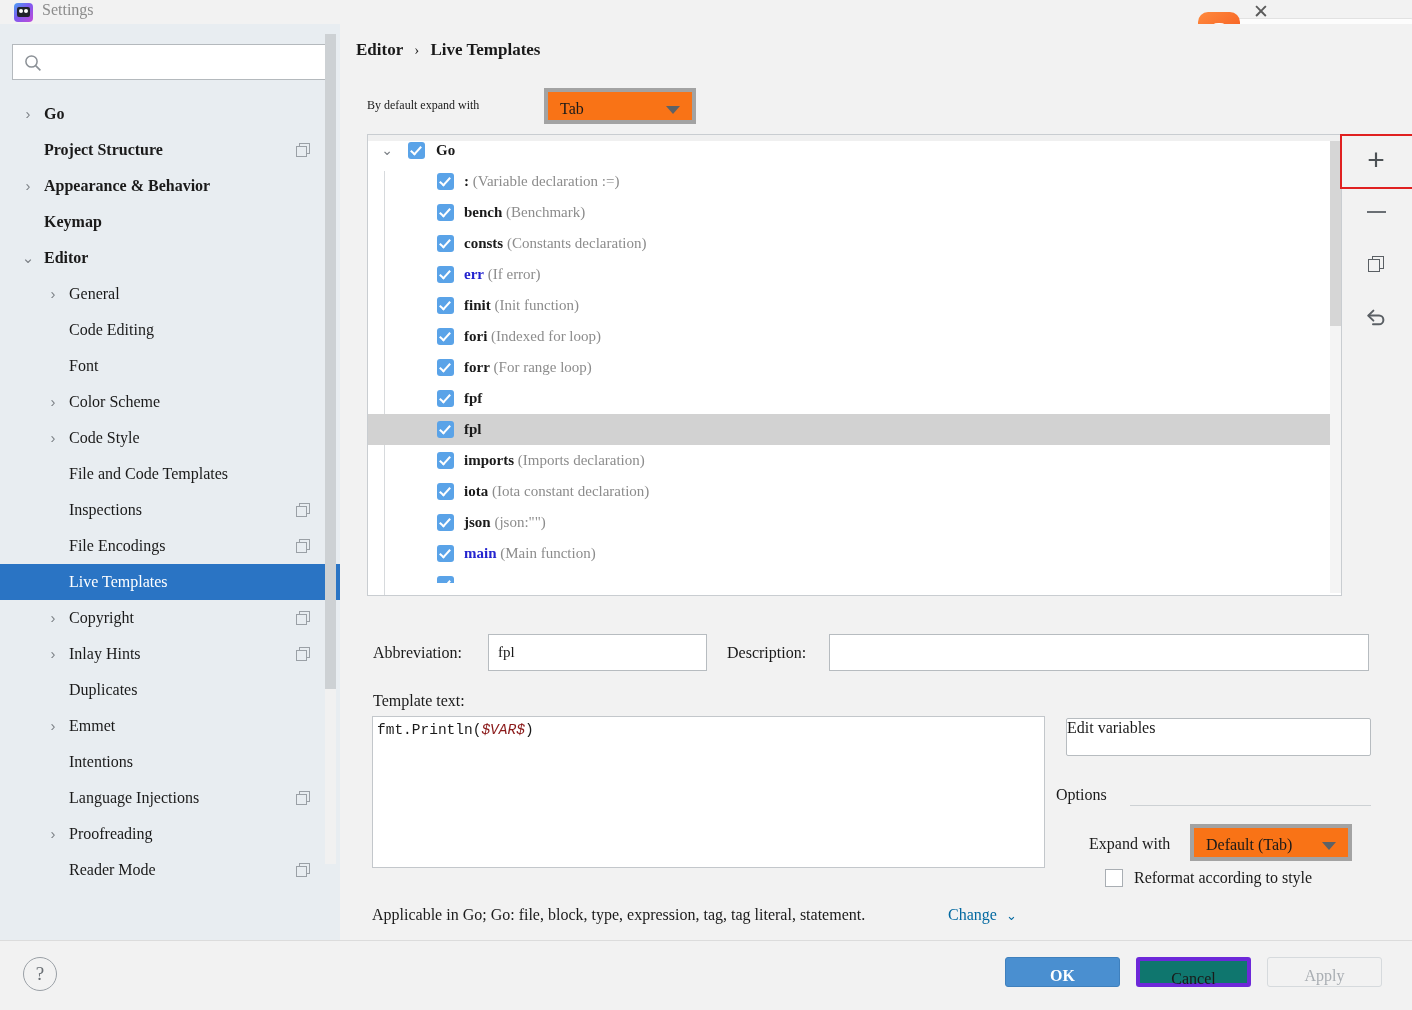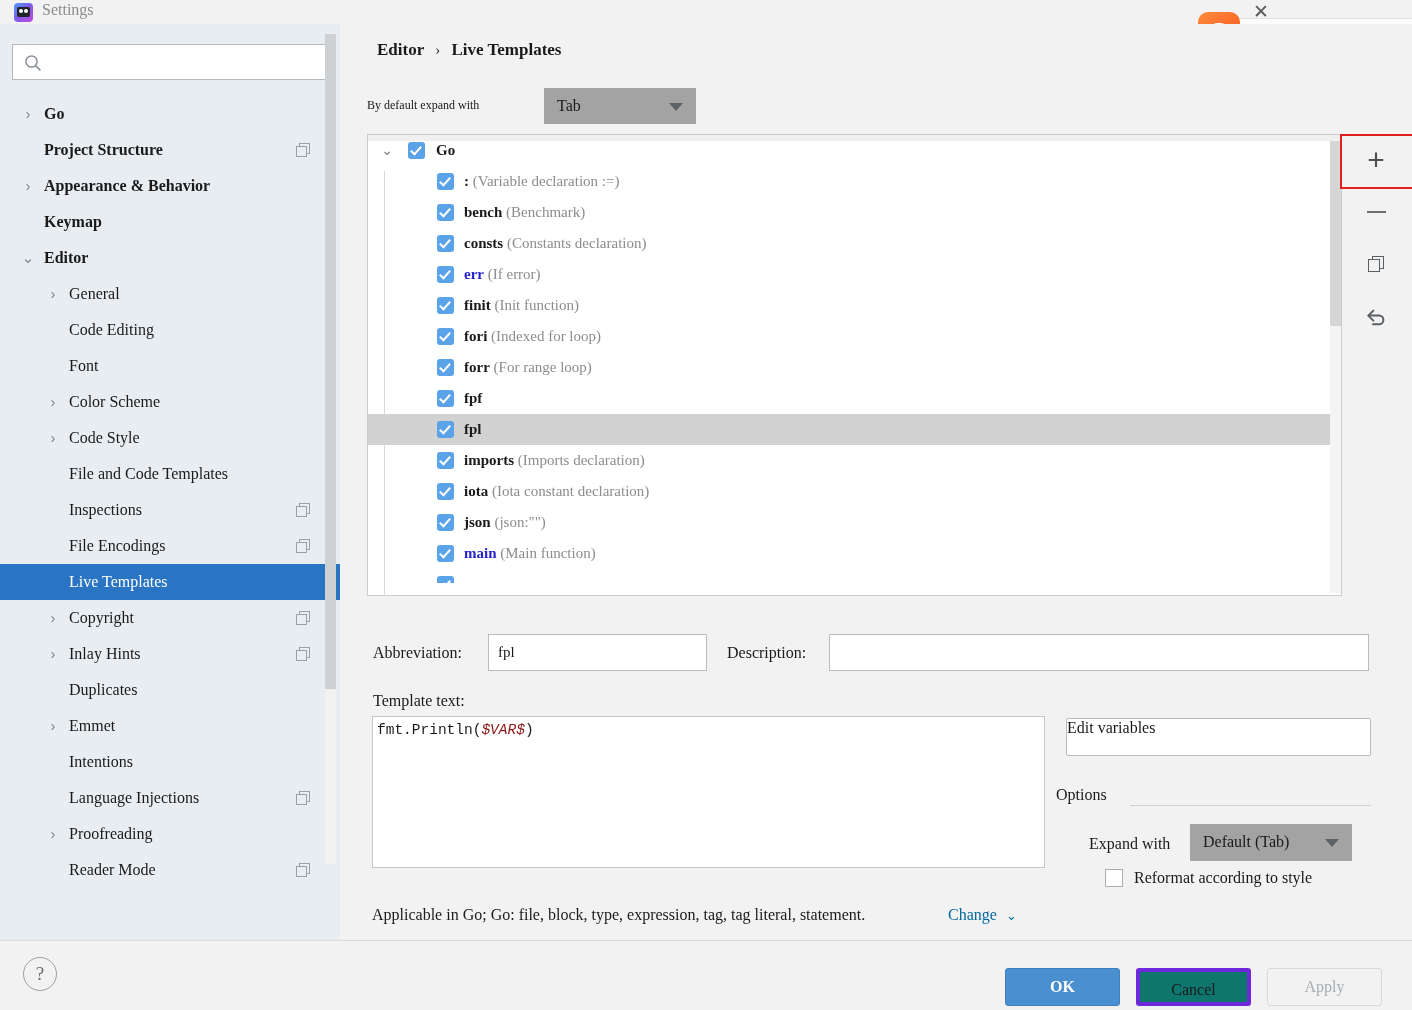--- a/index.html
+++ b/index.html
@@ -55,24 +55,24 @@
   .tree-row.sel .label{color:#fff;}
   .copy-ic{position:absolute;right:30px;top:11px;width:14px;height:14px;}
   .copy-ic b,.copy-ic i{position:absolute;display:block;border:1.4px solid #9aa0a6;box-sizing:border-box;}
   .copy-ic b{left:3px;top:0;width:11px;height:11px;background:#e8edf1;}
   .copy-ic i{left:0;top:3px;width:11px;height:11px;background:#e8edf1;}
   .sb-track{position:absolute;left:325px;top:10px;width:11px;height:830px;background:#f1f1f1;}
   .sb-thumb{position:absolute;left:325px;top:10px;width:11px;height:655px;background:#cdd1d4;}
 
   
   .main{position:absolute;left:340px;top:24px;width:1072px;height:916px;background:#f2f2f2;}
-  .breadcrumb{position:absolute;left:37px;top:16px;font-size:17px;font-weight:bold;}
+  .breadcrumb{position:absolute;left:16px;top:16px;font-size:17px;font-weight:bold;}
   .breadcrumb .sep{font-weight:normal;color:#2b2b2b;margin:0 7px;font-size:15px;}
   .expand-label{position:absolute;left:27px;top:74px;font-size:12px;}
-  .combo{position:absolute;background:#a3a3a3;border:1px solid #a3a3a3;box-sizing:border-box;}
+  .combo{position:absolute;background:#f97316;border:4px solid #a3a3a3;box-sizing:border-box;}
   .combo .val{position:absolute;left:12px;top:0;line-height:34px;font-size:16px;}
   .combo .caret{position:absolute;right:12px;top:14px;width:0;height:0;
     border-left:7px solid transparent;border-right:7px solid transparent;border-top:8px solid #5d6267;}
   #expand-combo{left:204px;top:64px;width:152px;height:36px;}
 
   .list-box{position:absolute;left:27px;top:110px;width:975px;height:462px;background:#fff;
     border:1px solid #c9cdd1;box-sizing:border-box;overflow:hidden;}
   .list-head-strip{position:absolute;left:0;top:0;width:100%;height:6px;background:#f0f0f0;}
   .guide{position:absolute;left:16px;top:36px;width:1px;height:424px;background:#d7dadd;}
   .lrow{position:relative;height:31px;line-height:31px;white-space:nowrap;}
@@ -132,22 +132,22 @@
   .applic{position:absolute;left:32px;top:882px;font-size:16px;}
   .change-link{position:absolute;left:580px;top:882px;font-size:16px;color:#0369a1;margin-left:28px;}
   .change-link .dn{margin-left:5px;font-family:"Liberation Sans",sans-serif;font-size:13px;}
 
   
   .footer{position:absolute;left:0;top:940px;width:1412px;height:70px;background:#f2f2f2;
     border-top:1px solid #dcdcdc;}
   .help-btn{position:absolute;left:23px;top:16px;width:34px;height:34px;border-radius:50%;
     border:1px solid #9aa0a6;box-sizing:border-box;color:#6a6f74;font-size:19px;text-align:center;
     line-height:32px;background:transparent;}
-  .fbtn{position:absolute;top:16px;height:38px;border-radius:3px;box-sizing:border-box;
-    font-family:"Liberation Serif",serif;font-size:16px;text-align:center;line-height:36px;cursor:default;margin-top:11px;}
+  .fbtn{position:absolute;top:16px;height:30px;border-radius:3px;box-sizing:border-box;
+    font-family:"Liberation Serif",serif;font-size:16px;text-align:center;line-height:36px;cursor:default;}
   #ok-btn{left:1005px;width:115px;background:#4a8fd0;border:1px solid #3f80bd;color:#fff;font-weight:bold;}
   #cancel-btn{left:1136px;width:115px;background:#0f766e;border:4px solid #6d28d9;color:#1a1a1a;}
   #apply-btn{left:1267px;width:115px;background:#f2f2f2;border:1px solid #d6dadd;color:#a8adb2;}
 </style>
 </head>
 <body>
 
 <div class="app">
 
   <div class="titlebar">

